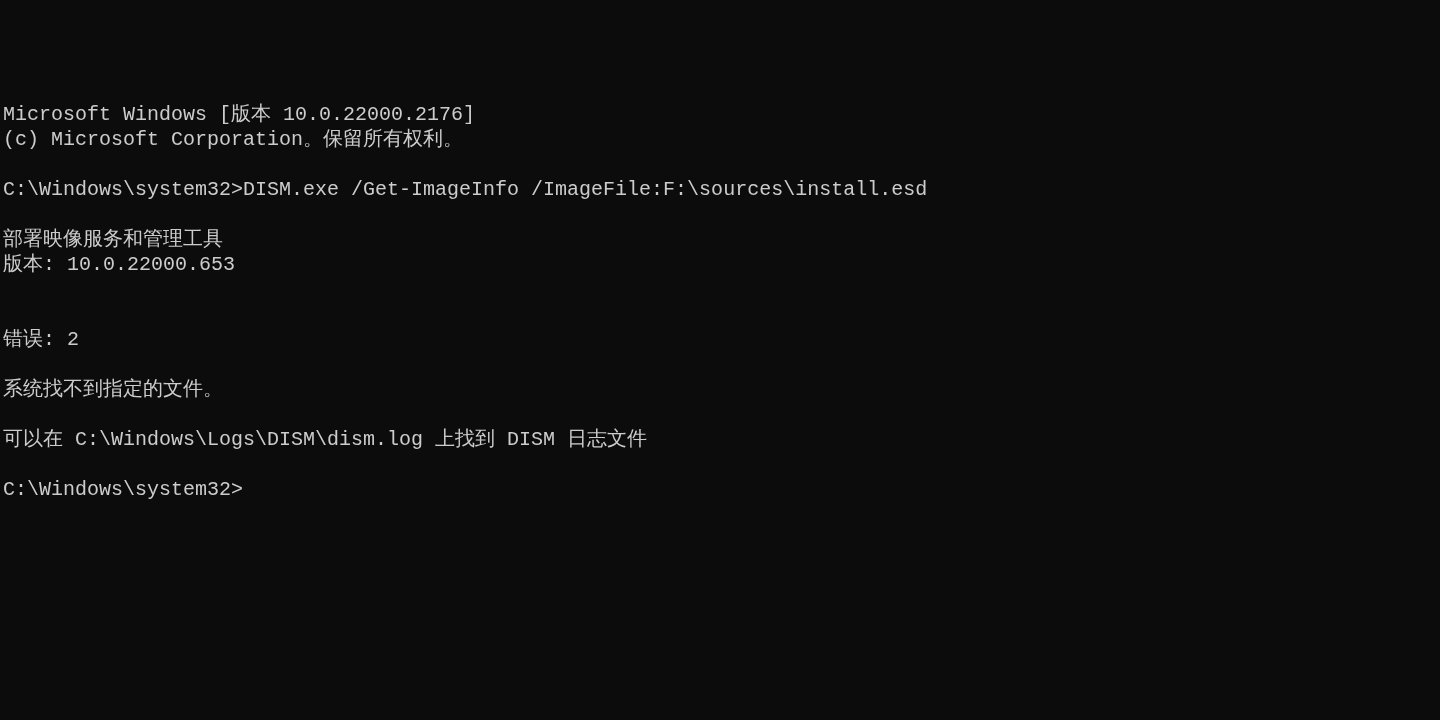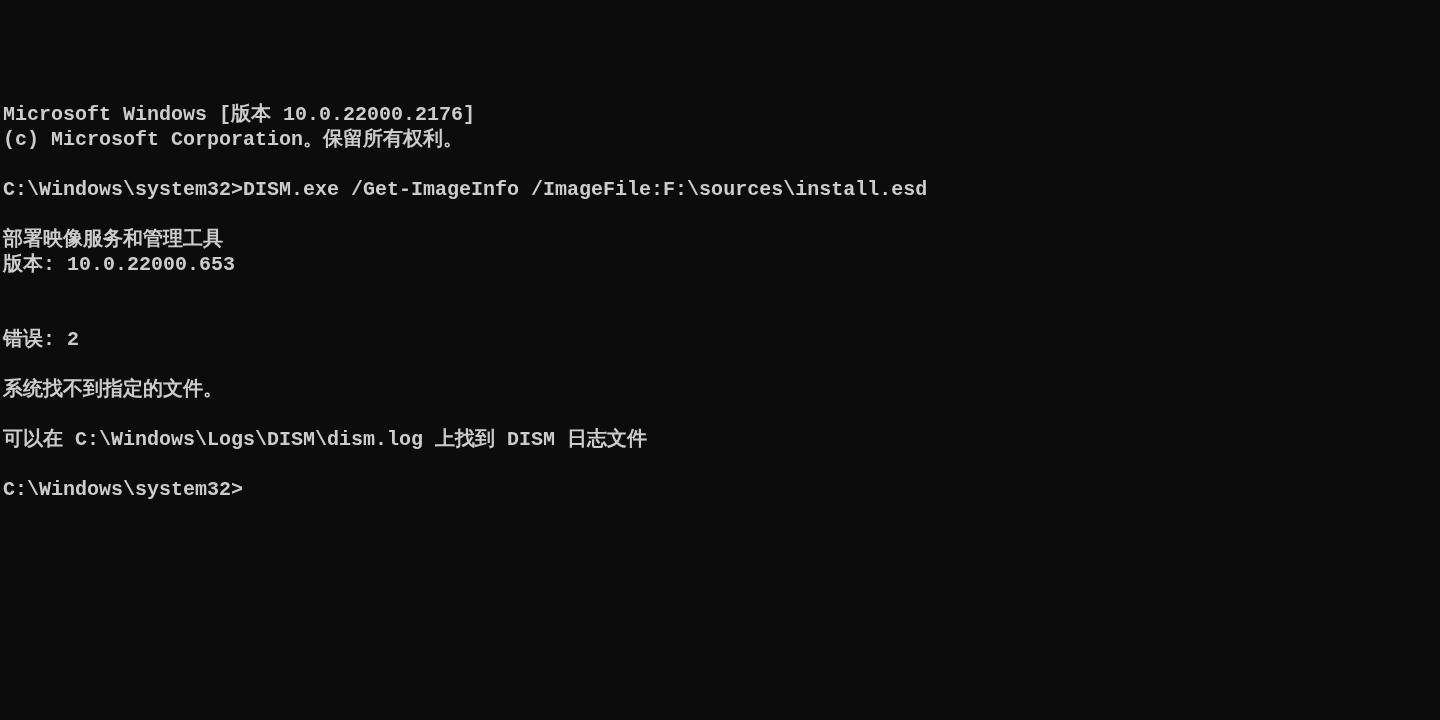--- a/index.html
+++ b/index.html
@@ -14,21 +14,20 @@
       font-size: 20px;
       line-height: 1.25;
       width: 1440px;
       height: 720px;
       overflow: hidden;
       padding: 2px 0 0 3px;
       white-space: pre;
     }
     .terminal-line {
       display: block;
-      font-weight: bold;
     }
     .blank-line {
       display: block;
       height: 1.25em;
     }
   </style>
 </head>
 <body>
 
 

